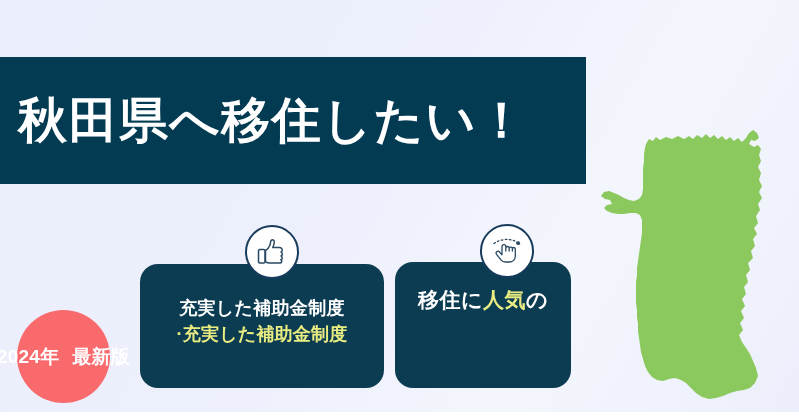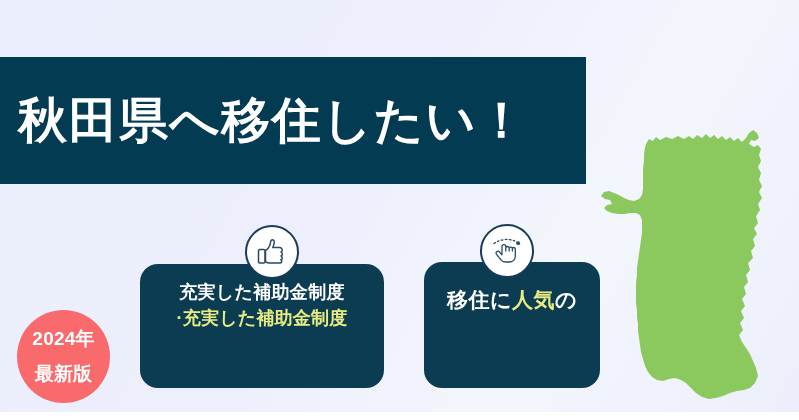--- a/index.html
+++ b/index.html
@@ -63,24 +63,24 @@
     box-sizing: border-box;
     display: flex;
     flex-direction: column;
     align-items: center;
   }
   .card-a {
     left: 140px;
     top: 264px;
     width: 244px;
     height: 124px;
-    padding-top: 18px;
+    padding-top: 34px;
   }
   .card-b {
-    left: 424px;
+    left: 395px;
     top: 262px;
     width: 176px;
     height: 126px;
     padding-top: 24px;
     justify-content: flex-start;
   }
 
   .card-heading {
     color: #ffffff;
     font-size: 18px;
@@ -136,21 +136,21 @@
   
   .badge {
     position: absolute;
     left: 17px;
     top: 310px;
     width: 93px;
     height: 93px;
     border-radius: 50%;
     background: #f96a6c;
     display: flex;
-    flex-direction: column;
+    flex-direction: row;
     align-items: center;
     justify-content: center;
     gap: 13px;
   }
   .badge-line {
     color: #ffffff;
     font-size: 19px;
     font-weight: 700;
     line-height: 1.15;
     letter-spacing: 0.2px;

